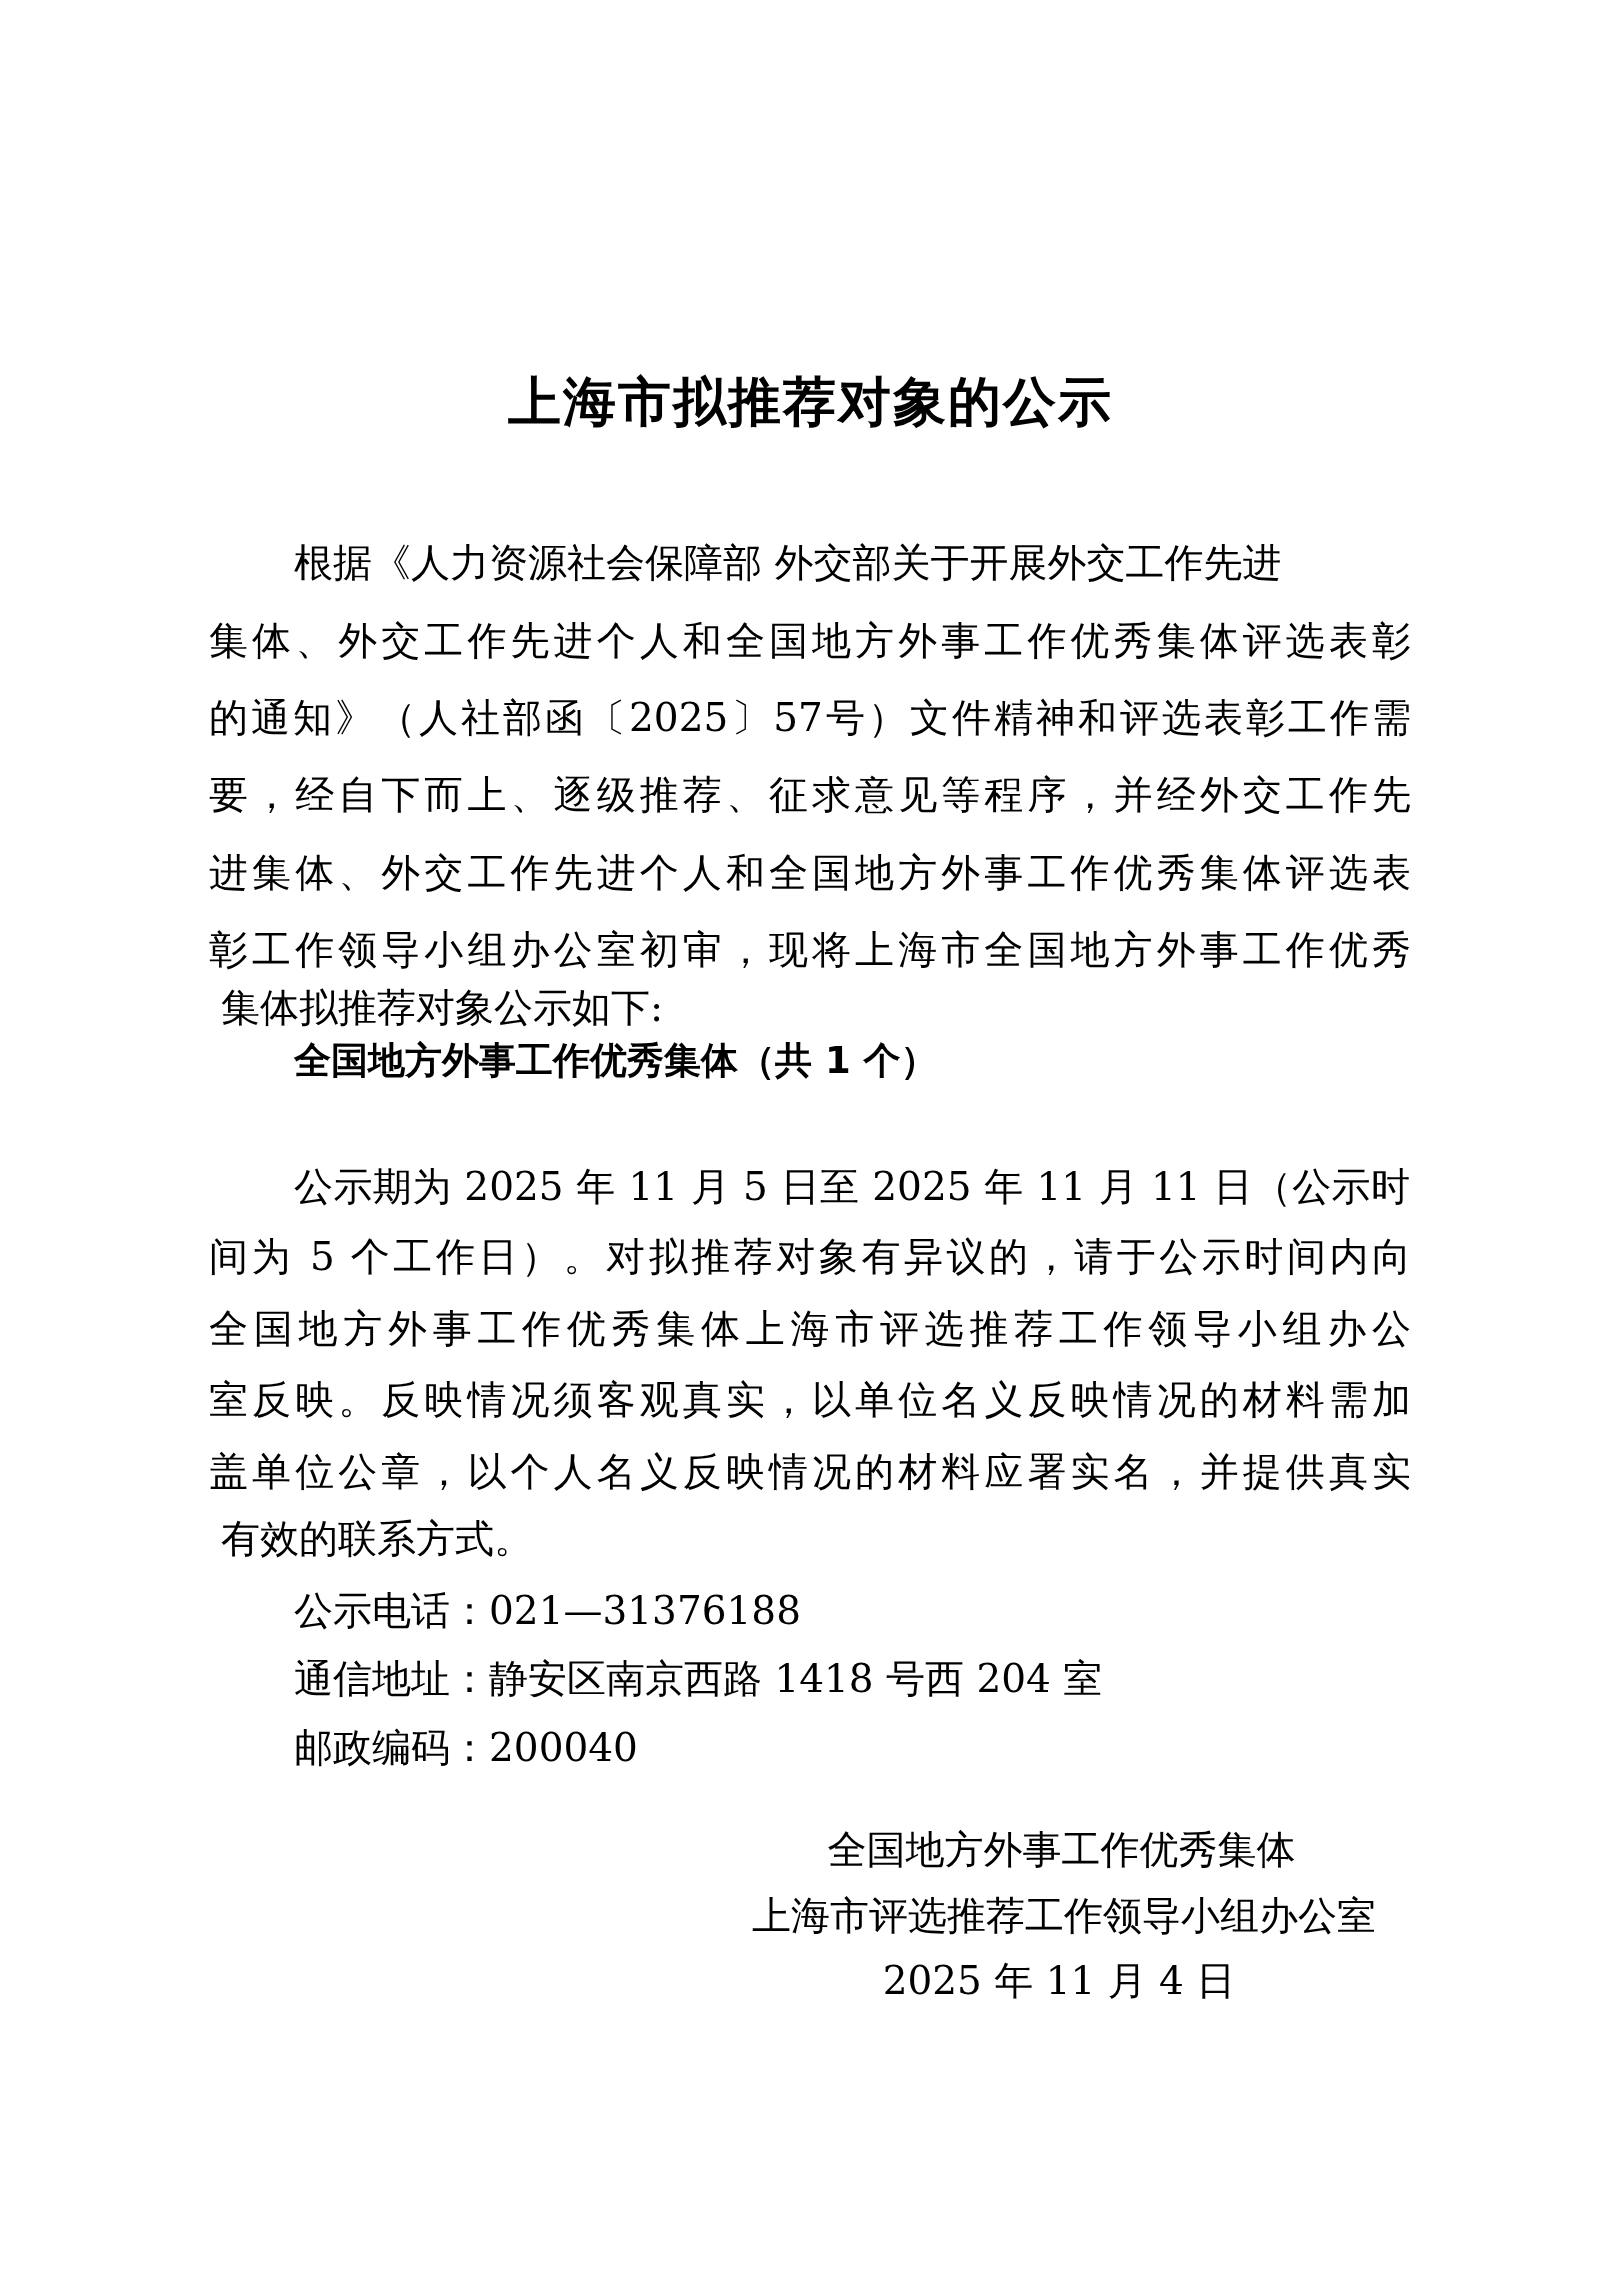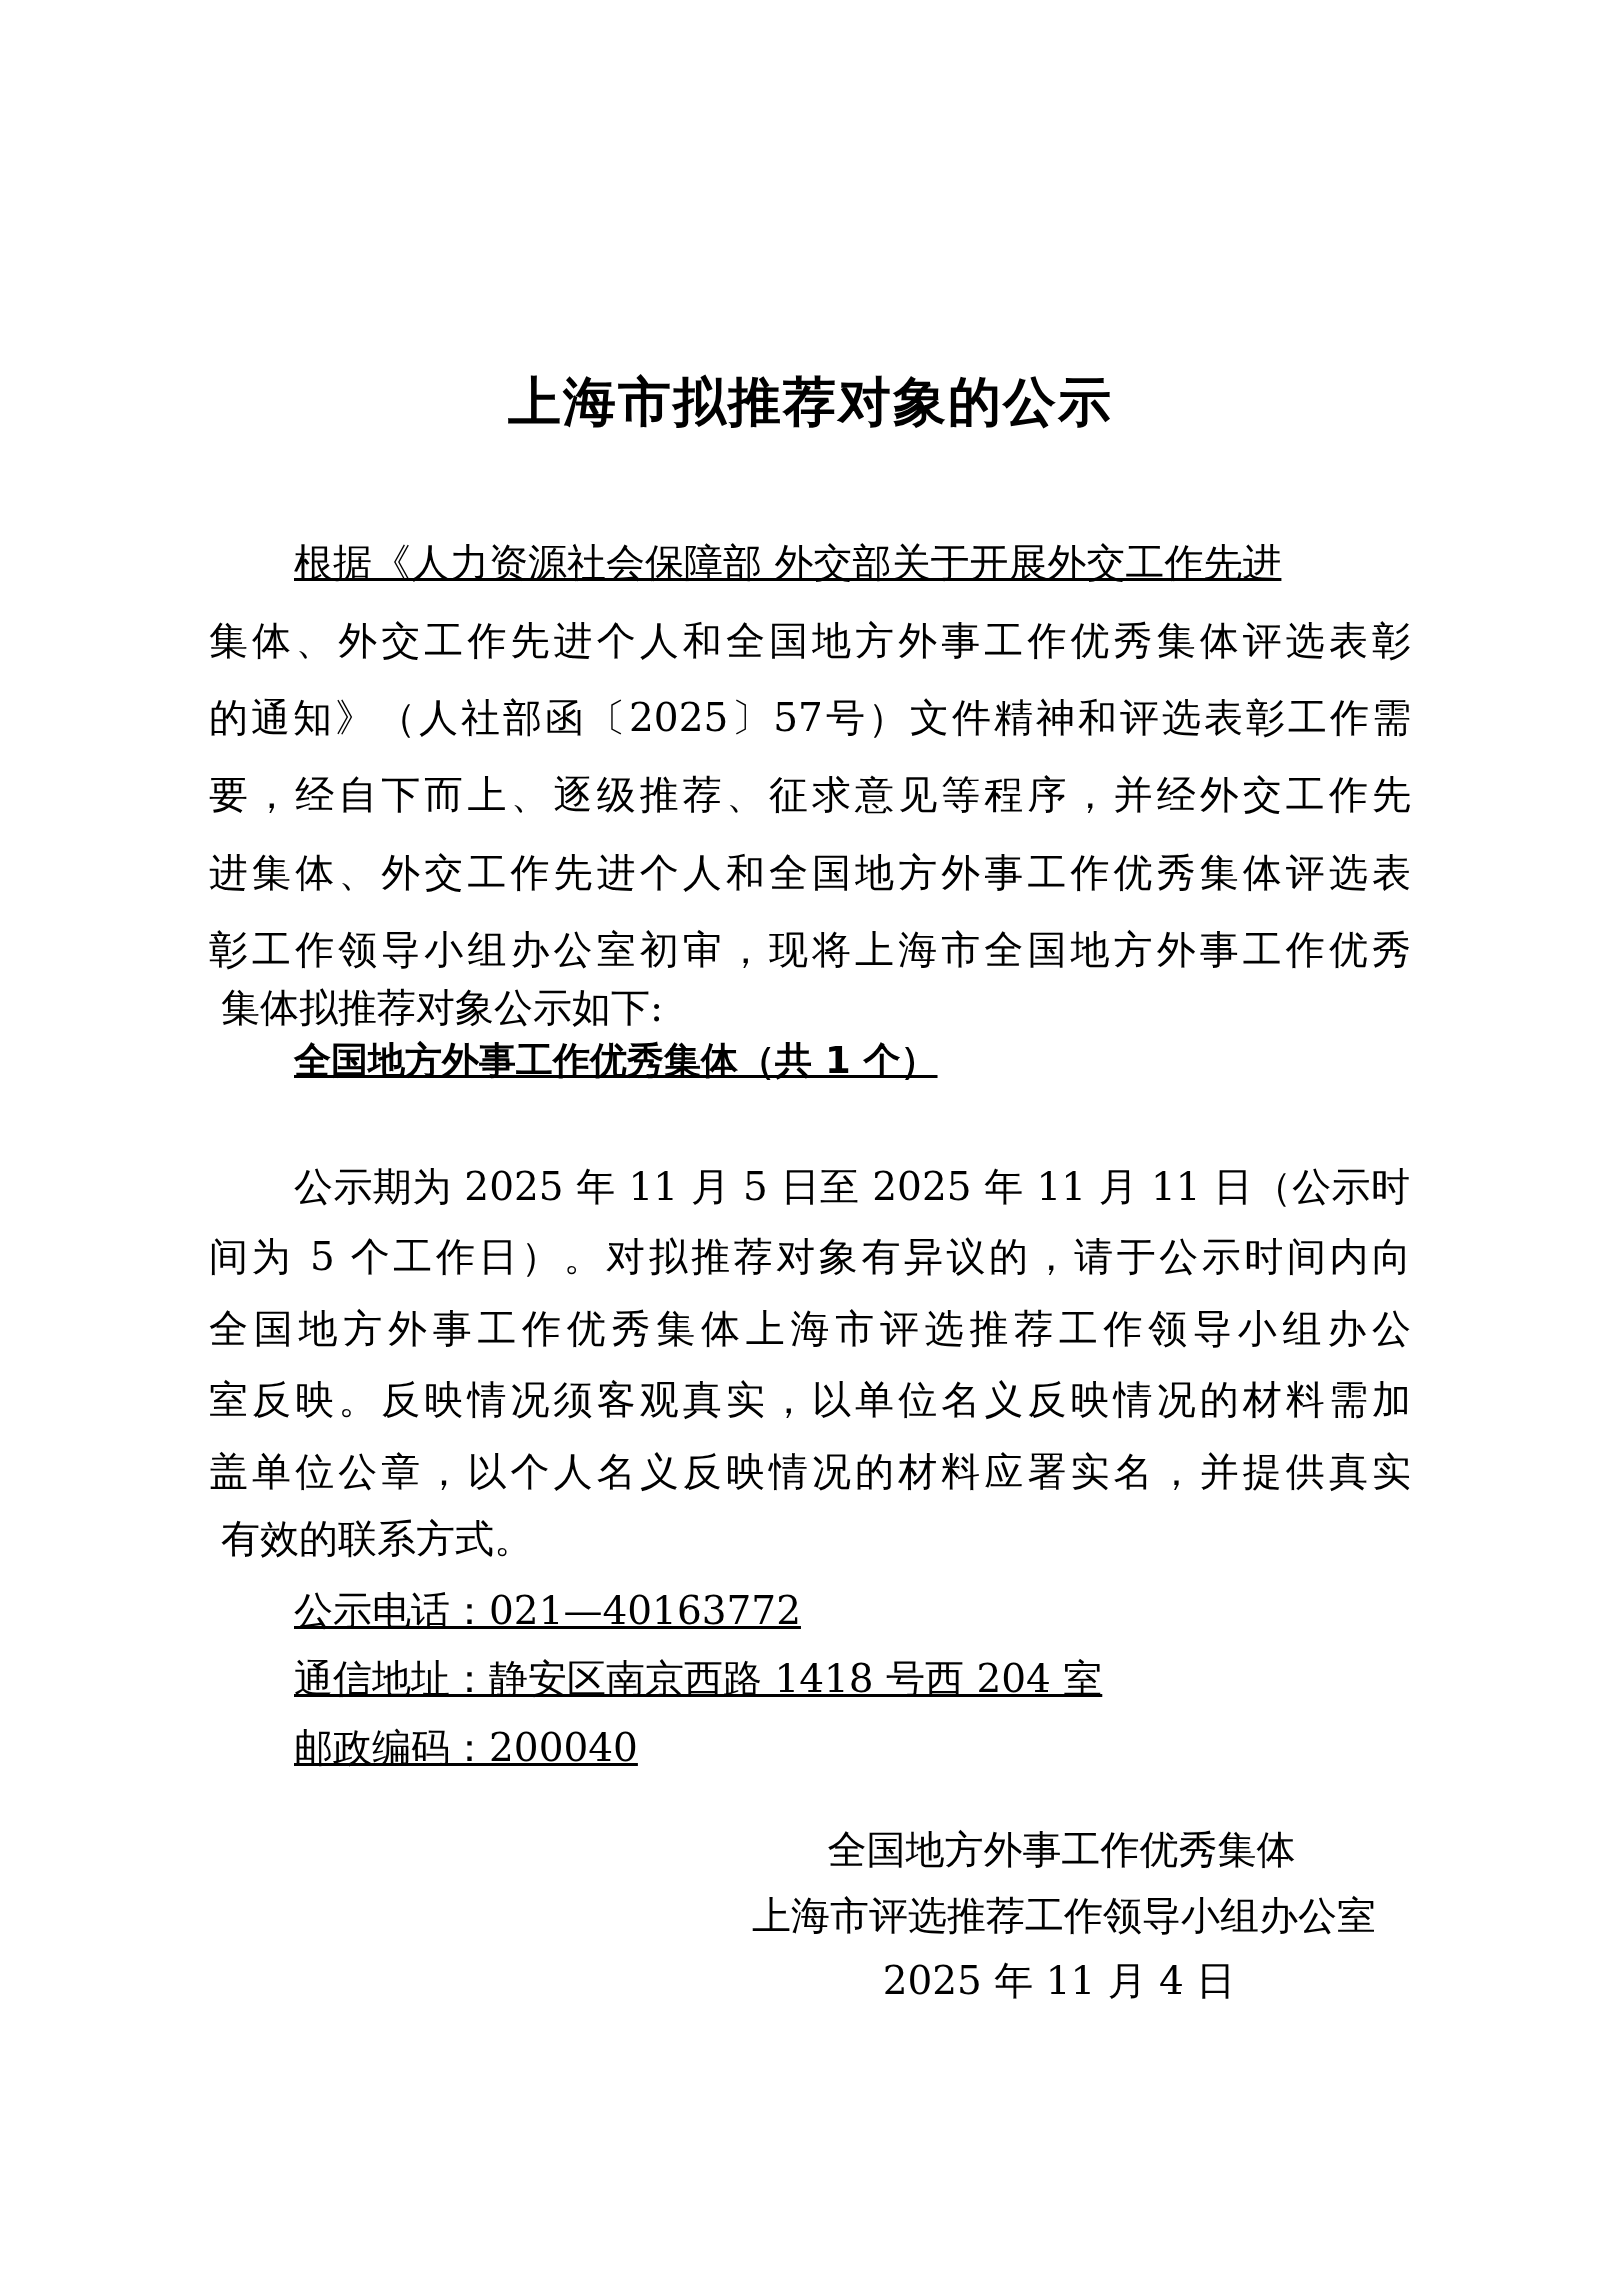--- a/index.html
+++ b/index.html
@@ -42,21 +42,20 @@
       font-family: "DejaVu Serif", "Liberation Serif", serif;
     }
     .justify {
       left: 209px;
       width: 1202px;
       text-align: justify;
       text-align-last: justify;
     }
     .indent {
       left: 294px;
-      text-decoration: underline;
     }
     .flush {
       left: 209px;
       margin-left: 12px;
     }
     .heading {
       font-family: "DejaVu Sans", "Liberation Sans", sans-serif;
       font-weight: bold;
       font-size: 37px;
     }
@@ -92,21 +91,21 @@
   <div>
     <div class="line justify" style="top:1162px; left:294px; width:1116px;">公示期为 2025 年 11 月 5 日至 2025 年 11 月 11 日（公示时</div>
     <div class="line justify" style="top:1232px;">间为 5 个工作日）。对拟推荐对象有异议的，请于公示时间内向</div>
     <div class="line justify" style="top:1304px;">全国地方外事工作优秀集体上海市评选推荐工作领导小组办公</div>
     <div class="line justify" style="top:1375px;">室反映。反映情况须客观真实，以单位名义反映情况的材料需加</div>
     <div class="line justify" style="top:1447px;">盖单位公章，以个人名义反映情况的材料应署实名，并提供真实</div>
     <div class="line flush" style="top:1514px;">有效的联系方式。</div>
   </div>
 
   <div>
-    <div class="line indent" style="top:1586px;">公示电话：021—40163772</div>
+    <div class="line indent" style="top:1586px;">公示电话：021—31376188</div>
     <div class="line indent" style="top:1654px;">通信地址：静安区南京西路 1418 号西 204 室</div>
     <div class="line indent" style="top:1723px;">邮政编码：200040</div>
   </div>
 
   <div>
     <div class="sig" style="top:1796px; left:792px; width:539px;">全国地方外事工作优秀集体</div>
     <div class="sig" style="top:1862px; left:706px; width:716px;">上海市评选推荐工作领导小组办公室</div>
     <div class="sig" style="top:1927px; left:863px; width:392px;">2025 年 11 月 4 日</div>
   </div>
 

